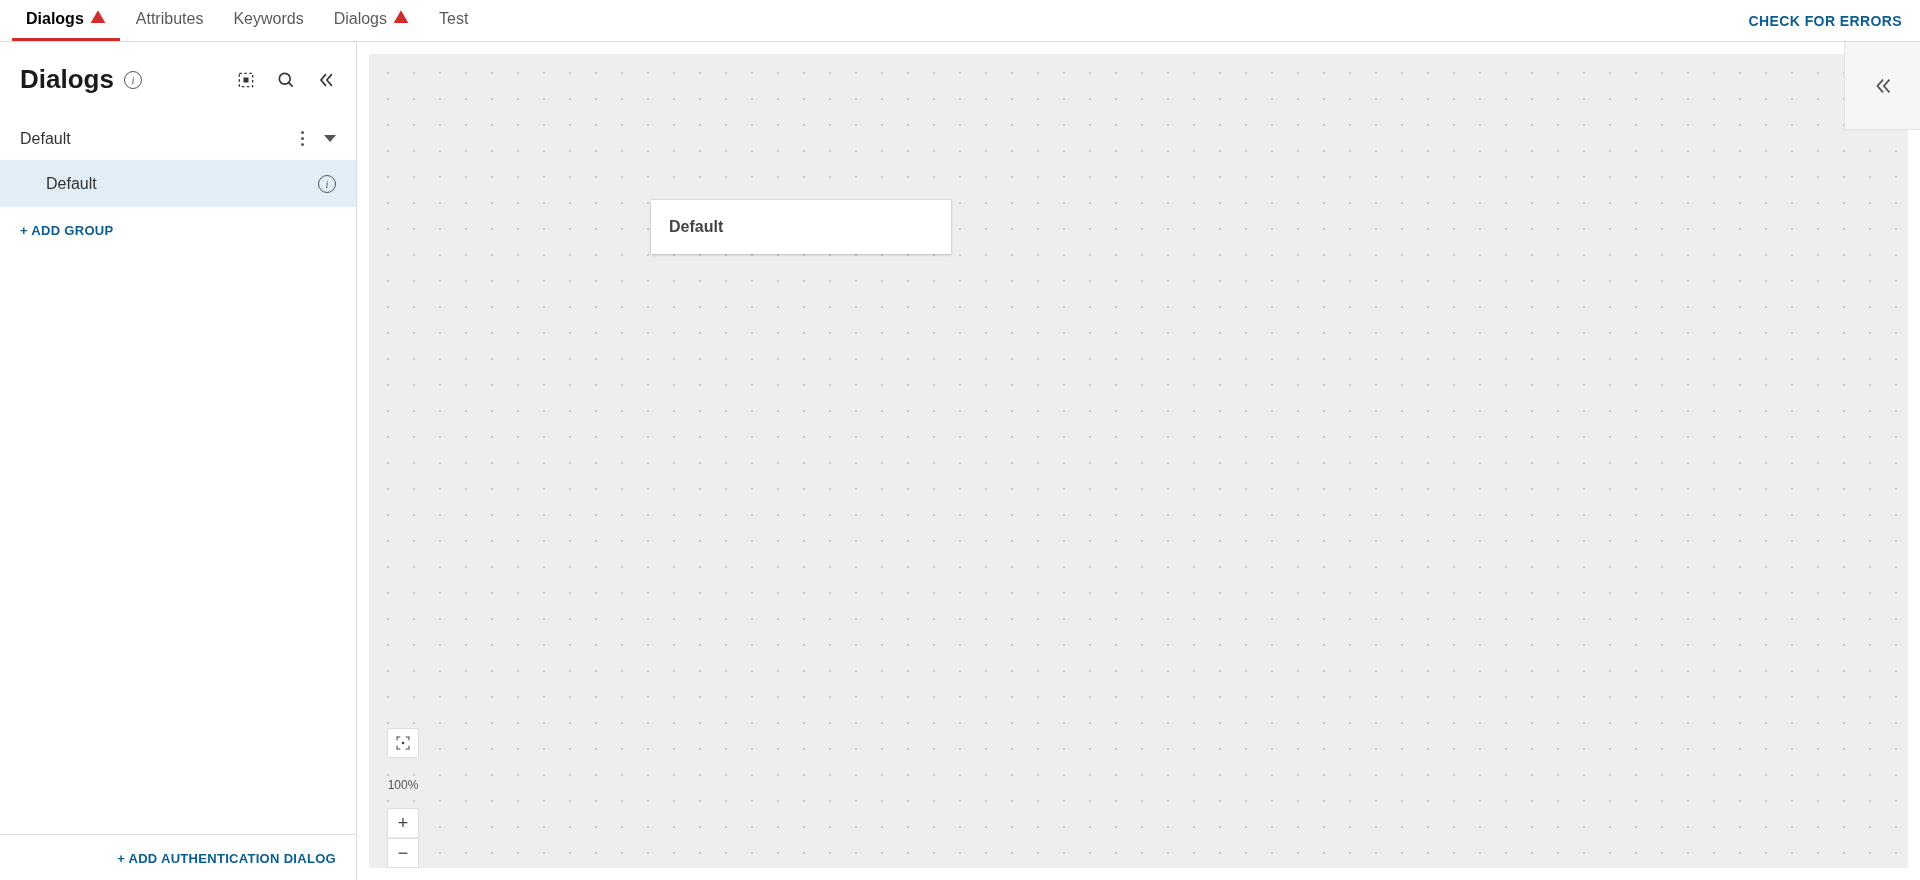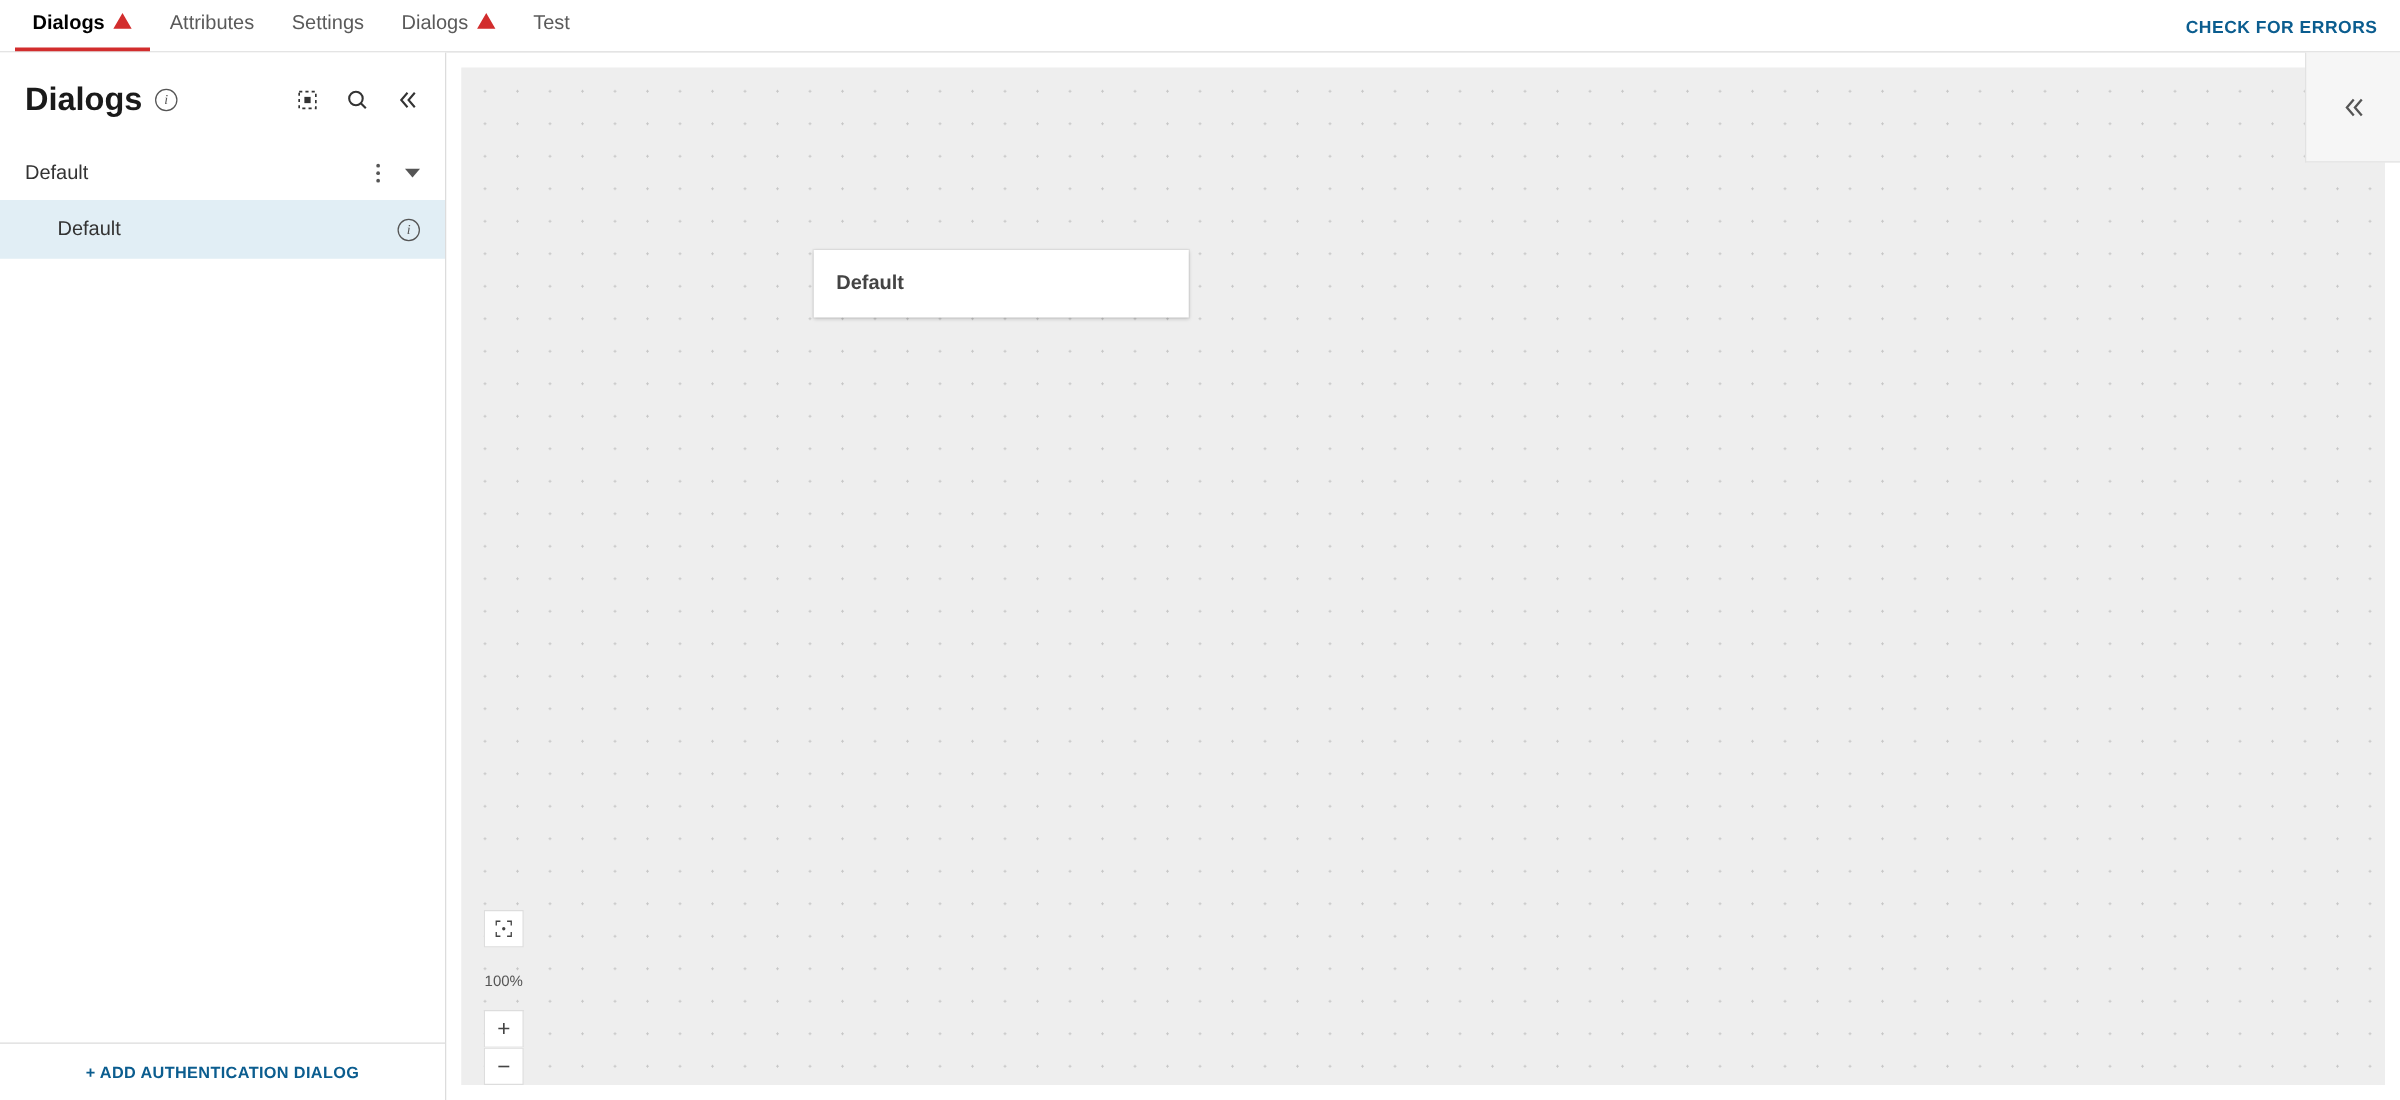--- a/index.html
+++ b/index.html
@@ -109,21 +109,21 @@
   }
   .add-dialog-row{ padding: 14px 20px 14px 40px; }
   .add-group-row{ padding: 14px 20px; }
 
   .sidebar-footer{
     margin-top:auto;
   }
   .footer-row{
     border-top:1px solid var(--border);
     padding: 14px 20px;
-    text-align:center;
+    text-align:right;
   }
   .footer-row .add-link{ font-size:13px; }
 
   
   .canvas {
     flex:1;
     position:relative;
     background-color: var(--canvas-bg);
     
     background-image: radial-gradient(circle, var(--dot) 1px, transparent 1px);
@@ -184,21 +184,21 @@
       <span>
         <svg viewBox="0 0 24 24" fill="var(--red-icon)">
             <path d="M12 2 1 21h22L12 2zm1 14h-2v2h2v-2zm0-6h-2v5h2v-5z"></path>
           </svg>
       </span>
     </div>
     <div class="tab">
       <span>Attributes</span>
     </div>
     <div class="tab">
-      <span>Settings</span>
+      <span>Keywords</span>
     </div>
     <div class="tab">
       <span>Dialogs</span>
       <span>
         <svg viewBox="0 0 24 24" fill="var(--red-icon)">
             <path d="M12 2 1 21h22L12 2zm1 14h-2v2h2v-2zm0-6h-2v5h2v-5z"></path>
           </svg>
       </span>
     </div>
     <div class="tab">
@@ -253,20 +253,23 @@
 
     <div class="dialog-list">
       <div class="dialog-item selected">
         <span>Default</span>
         <div class="item-actions">
           <span class="info-circle">i</span>
         </div>
       </div>
     </div>
 
+    <div class="add-group-row">
+      <span class="add-link">+ ADD GROUP</span>
+    </div>
 
     <div class="sidebar-footer">
       <div class="footer-row">
         <span class="add-link">+ ADD AUTHENTICATION DIALOG</span>
       </div>
     </div>
   </div>
 
   <div class="canvas">
     <div class="node-card">

